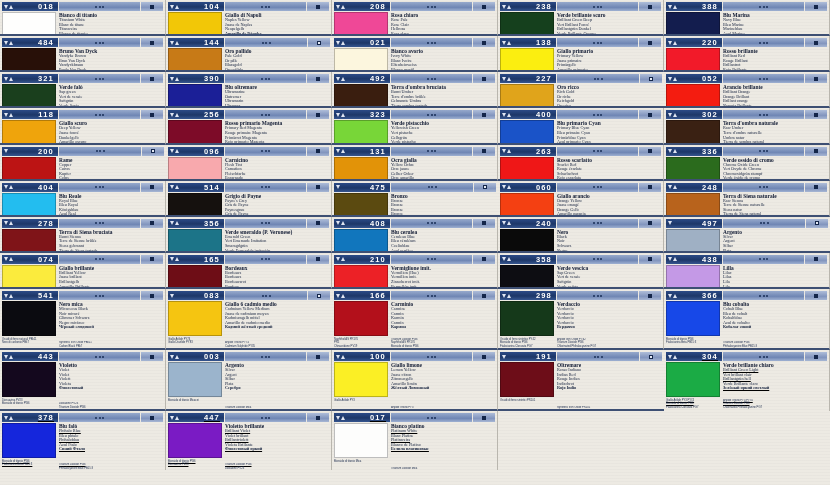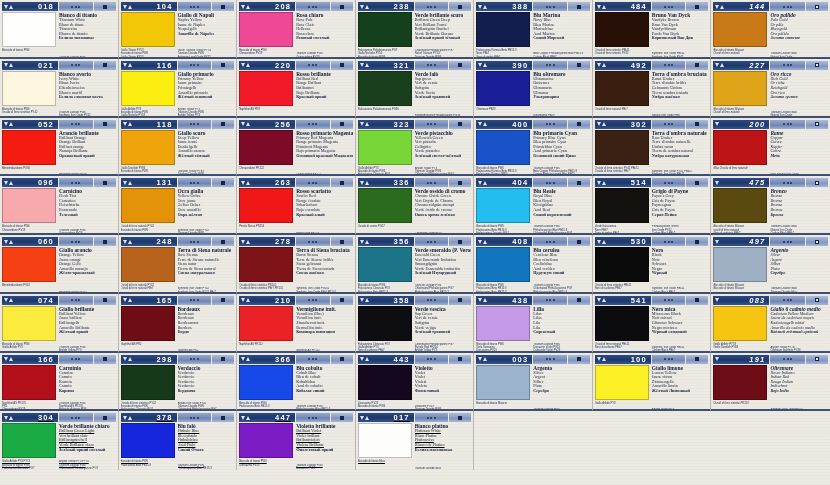--- a/index.html
+++ b/index.html
@@ -12,33 +12,33 @@
   }
   #sheet {
     position: relative;
     width: 830px; height: 485px;
     background:
       repeating-linear-gradient(0deg, rgba(0,0,0,0.018) 0px, rgba(0,0,0,0.018) 1px, transparent 1px, transparent 3px),
       #edeae3;
   }
   .grid {
     display: grid;
-    grid-template-columns: repeat(7, 1fr);
+    grid-template-columns: repeat(5, 1fr);
     grid-template-rows: repeat(8, 1fr);
     width: 830px; height: 470px;
   }
   .cell {
     position: relative;
     border-right: 1px solid #b9b6ae;
     border-bottom: 2px solid #3d4f73;
     padding: 2px 2px 0 2px;
     overflow: hidden;
     background: transparent;
   }
-  .cell.lastcol { border-right: none; font-style: italic; }
+  .cell.lastcol { border-right: none; }
   .cell.lastrow { border-bottom: none; text-decoration: underline; }
 
   
   .hdr {
     display: flex;
     align-items: stretch;
     height: 9px;
     gap: 1px;
     margin-bottom: 1px;
   }
@@ -439,21 +439,21 @@
           </div>
         </div>
       </div>
       <div class="cell">
         <div class="hdr">
           <div class="hdr-main">
             <span class="tri-wrap">
               <span class="tri down"></span>
               <span class="tri up"></span>
             </span>
-            <span class="code">116</span>
+            <span class="code">138</span>
           </div>
           <div class="hdr-dots">
             <span class="dot"></span>
             <span class="dot"></span>
             <span class="dot"></span>
           </div>
           <div class="hdr-ico">
             <span class="sq"></span>
           </div>
         </div>
@@ -1333,21 +1333,21 @@
           </div>
         </div>
       </div>
       <div class="cell">
         <div class="hdr">
           <div class="hdr-main">
             <span class="tri-wrap">
               <span class="tri down"></span>
               <span class="tri up"></span>
             </span>
-            <span class="code">530</span>
+            <span class="code">240</span>
           </div>
           <div class="hdr-dots">
             <span class="dot"></span>
             <span class="dot"></span>
             <span class="dot"></span>
           </div>
           <div class="hdr-ico">
             <span class="sq"></span>
           </div>
         </div>

